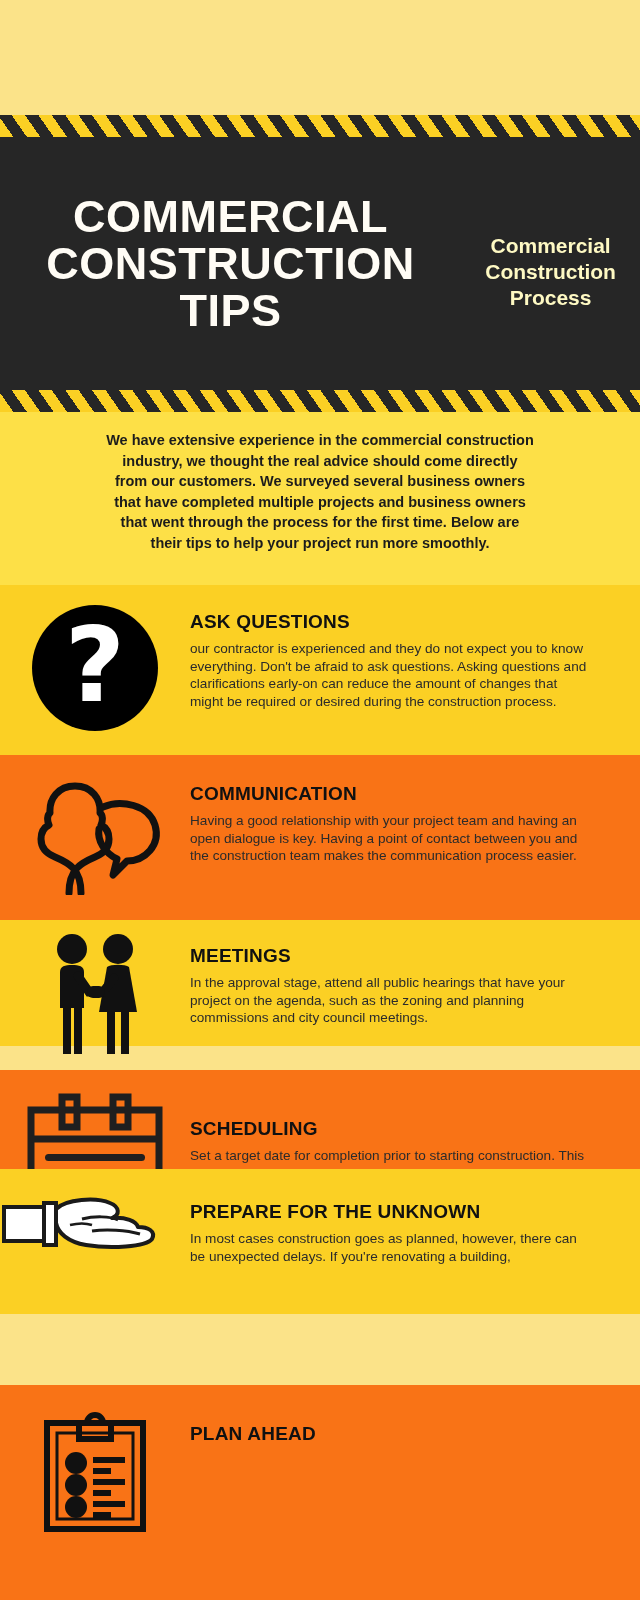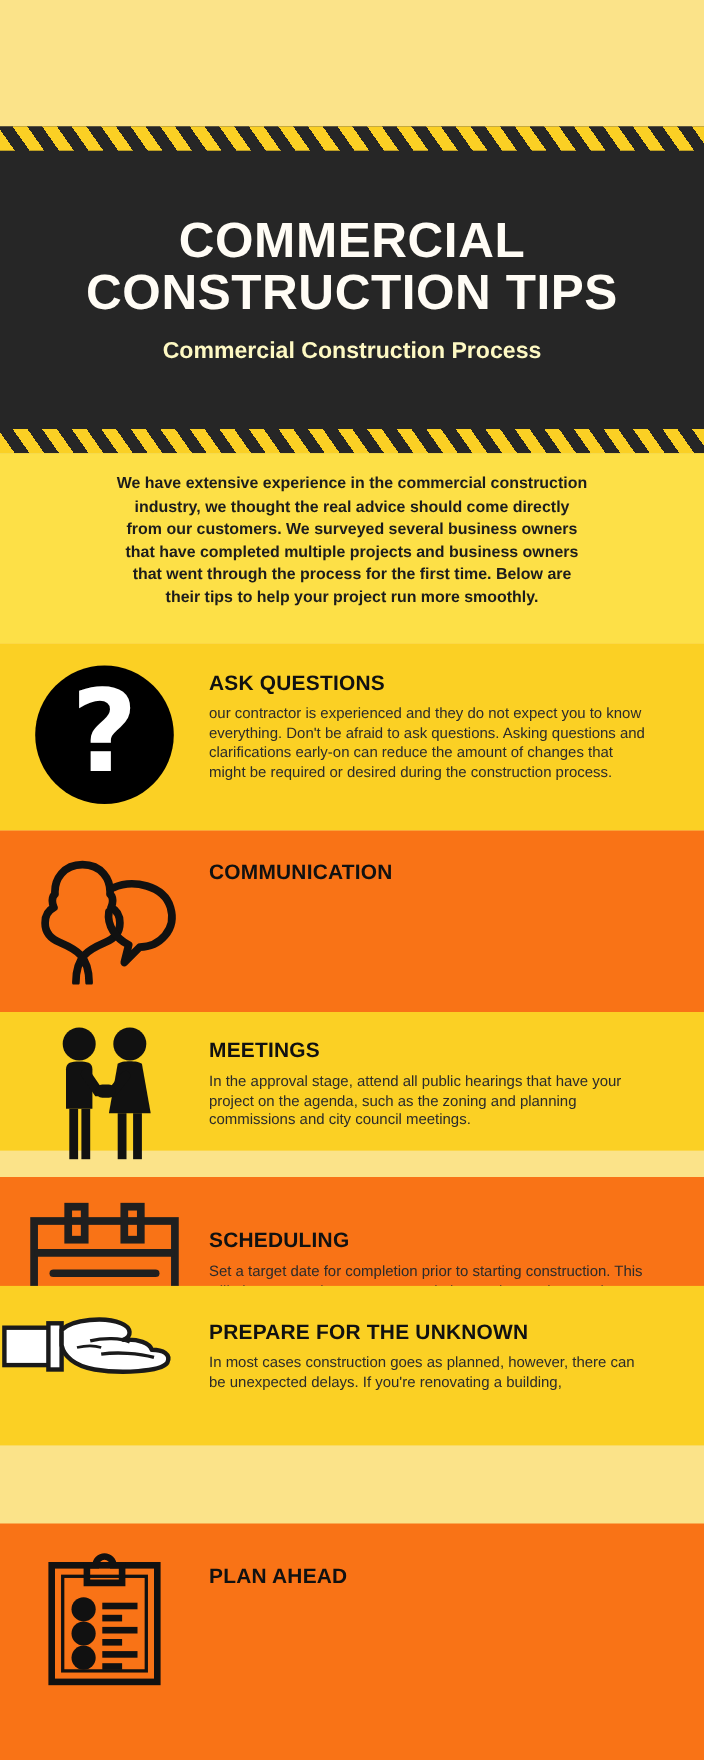--- a/index.html
+++ b/index.html
@@ -21,21 +21,21 @@
     background-image:repeating-linear-gradient(
         55deg,
         #FBD024 0px, #FBD024 11px,
         #262626 11px, #262626 22px);
   }
   .hazard.top { top:0; }
   .hazard.bottom { bottom:0; }
 
   .header-inner {
     position:absolute; left:0; top:22px; width:640px; height:253px;
-    display:flex; flex-direction:column; align-items:center; justify-content:center;
+    display:flex; flex-direction:row; align-items:center; justify-content:center;
   }
   .title {
     color:#FFFCF5; font-weight:700; font-size:45px; line-height:47px;
     letter-spacing:0.5px; text-align:center; text-transform:uppercase;
     font-family:"Liberation Sans", sans-serif;
     padding:0 20px;
   }
   .subtitle {
     color:#fef9c3; font-weight:700; font-size:21px; line-height:26px;
     text-align:center; margin-top:17px;
@@ -147,20 +147,21 @@
                    C78 38 78 44 76 48 C80 50 84 54 84 62 C84 70 80 76 70 80
                    C56 86 44 92 44 116" stroke="#111" stroke-width="7" stroke-linecap="round" stroke-linejoin="round" fill="none"></path>
 
           <path d="M78 30 C96 22 124 28 130 48 C136 68 120 84 102 84
                    L88 98 L92 82 C80 76 72 64 74 52" stroke="#111" stroke-width="7" stroke-linecap="round" stroke-linejoin="round" fill="none"></path>
         </svg>
       </div>
     </div>
     <div class="text-col">
       <div class="tip-title">COMMUNICATION</div>
+      <div class="tip-body">Having a good relationship with your project team and having an open dialogue is key.  Having a point of contact between you and the construction team makes the communication process easier.</div>
     </div>
   </div>
 
   <div class="section dark" id="sec-meet">
     <div class="icon-col">
       <div class="icon-wrap">
         <svg width="96" height="122" viewBox="0 0 96 122" fill="none">
 
           <circle cx="25" cy="17" r="15" fill="#111"></circle>
           <path d="M13 40 C13 34 18 33 25 33 C32 33 37 34 37 40 L37 76 L13 76 Z" fill="#111"></path>

